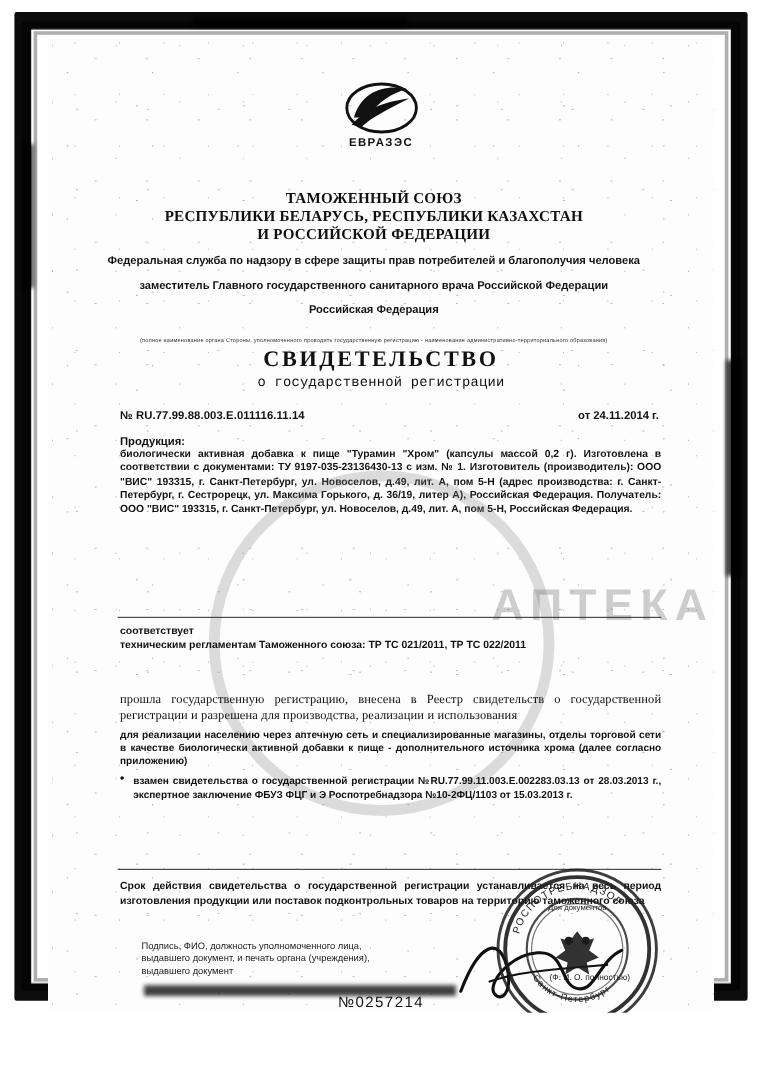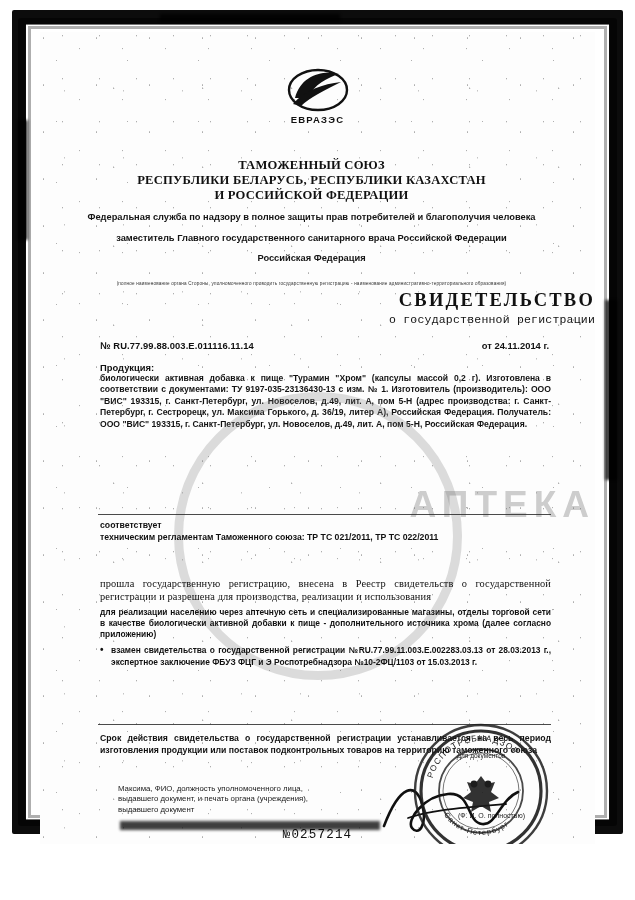--- a/index.html
+++ b/index.html
@@ -130,21 +130,21 @@
     font-size: 4.6px;
     letter-spacing: .2px;
     color: #333;
   }
 
   
   .cert-title {
     position: absolute;
     left: 0; right: 0;
     top: 258px;
-    text-align: right;
+    text-align: center;
   }
   .cert-title .big {
     font-family: "Liberation Serif", serif;
     font-weight: bold;
     font-size: 18.5px;
     letter-spacing: 2.2px;
   }
   .cert-title .sub {
     font-family: Liberation Mono, monospace;
     font-size: 11.5px;
@@ -284,21 +284,21 @@
     font-size: 7px;
     color: #222;
   }
 
   
   .formnum {
     position: absolute;
     left: 0; right: 0;
     top: 796px;
     text-align: center;
-    font-family: Liberation Mono, monospace;
+    font-family: Liberation Sans, sans-serif;
     font-size: 12.5px;
     letter-spacing: 1.2px;
   }
 
   
   .watermark {
     position: absolute;
     left: 0; right: 0;
     top: 452px;
     text-align: right;
@@ -370,21 +370,21 @@
           <ellipse cx="31" cy="22" rx="29" ry="20" fill="none" stroke="#111" stroke-width="2.4"></ellipse>
         </svg>
       </div>
       <div class="eac-text">ЕВРАЗЭС</div>
     </div>
 
     <div class="hdr">
       <div class="hdr-title">ТАМОЖЕННЫЙ СОЮЗ</div>
       <div class="hdr-title">РЕСПУБЛИКИ БЕЛАРУСЬ, РЕСПУБЛИКИ КАЗАХСТАН</div>
       <div class="hdr-title">И РОССИЙСКОЙ ФЕДЕРАЦИИ</div>
-      <div class="hdr-org">Федеральная служба по надзору в полное защиты прав потребителей и благополучия человека</div>
+      <div class="hdr-org">Федеральная служба по надзору в сфере защиты прав потребителей и благополучия человека</div>
       <div class="hdr-org">заместитель Главного государственного санитарного врача Российской Федерации</div>
       <div class="hdr-org">Российская Федерация</div>
       <div class="hdr-note">(полное наименование органа Стороны, уполномоченного проводить государственную регистрацию - наименование административно-территориального образования)</div>
     </div>
 
     <div class="cert-title">
       <div class="big">СВИДЕТЕЛЬСТВО</div>
       <div class="sub">о государственной регистрации</div>
     </div>
 
@@ -418,21 +418,21 @@
       <div class="p-just">прошла государственную регистрацию, внесена в Реестр свидетельств о государственной регистрации и разрешена для производства, реализации и использования</div>
       <div class="p-small">для реализации населению через аптечную сеть и специализированные магазины, отделы торговой сети в качестве биологически активной добавки к пище - дополнительного источника хрома (далее согласно приложению)</div>
       <div class="bullet" style="padding-left:11px;">взамен свидетельства о государственной регистрации №RU.77.99.11.003.Е.002283.03.13 от 28.03.2013 г., экспертное заключение ФБУЗ ФЦГ и Э Роспотребнадзора №10-2ФЦ/1103 от 15.03.2013 г.</div>
     </div>
 
     <div class="rule r2"></div>
 
     <div class="valid">Срок действия свидетельства о государственной регистрации устанавливается на весь период изготовления продукции или поставок подконтрольных товаров на территорию таможенного союза</div>
 
     <div class="sig">
-      <div>Максима, ФИО, должность уполномоченного лица,</div>
+      <div>Подпись, ФИО, должность уполномоченного лица,</div>
       <div>выдавшего документ, и печать органа (учреждения),</div>
       <div>выдавшего документ</div>
     </div>
     <div class="sig-right">(Ф. И. О. полностью)</div>
 
     <div class="handsig">
       <svg viewBox="0 0 150 70" width="150" height="70" aria-hidden="true">
         <path d="M6 52 C22 10, 38 8, 44 30 C50 52, 40 62, 34 54 C28 46, 46 22, 70 20 C94 18, 88 48, 104 50 C118 52, 122 26, 140 18" fill="none" stroke="#101010" stroke-width="2.6" stroke-linecap="round"></path>
         <path d="M30 44 C52 36, 80 34, 128 30" fill="none" stroke="#101010" stroke-width="1.8" stroke-linecap="round"></path>
       </svg>

